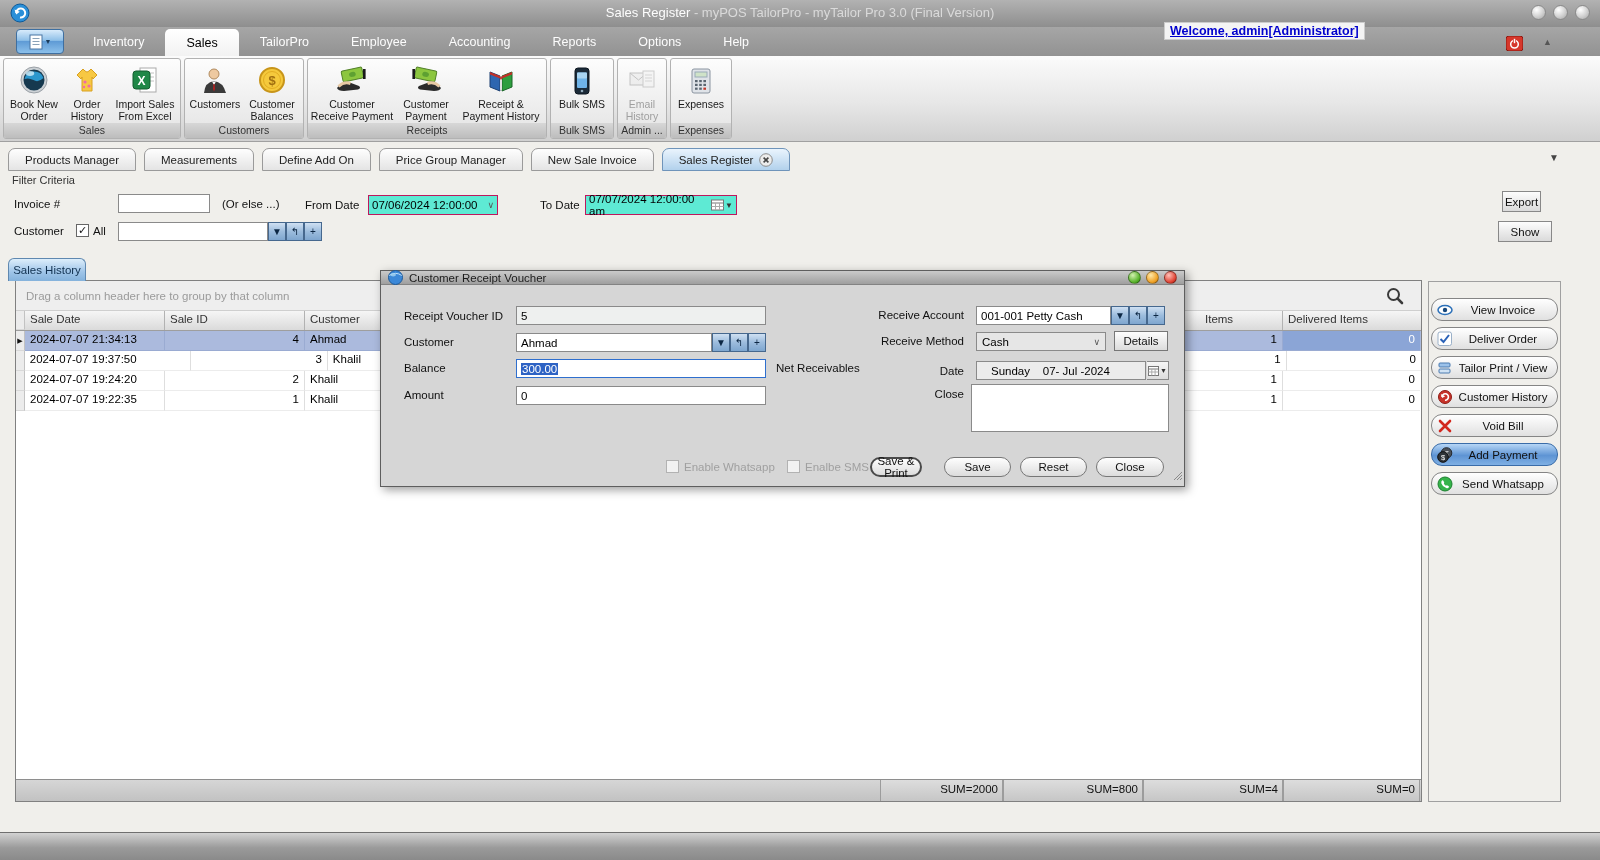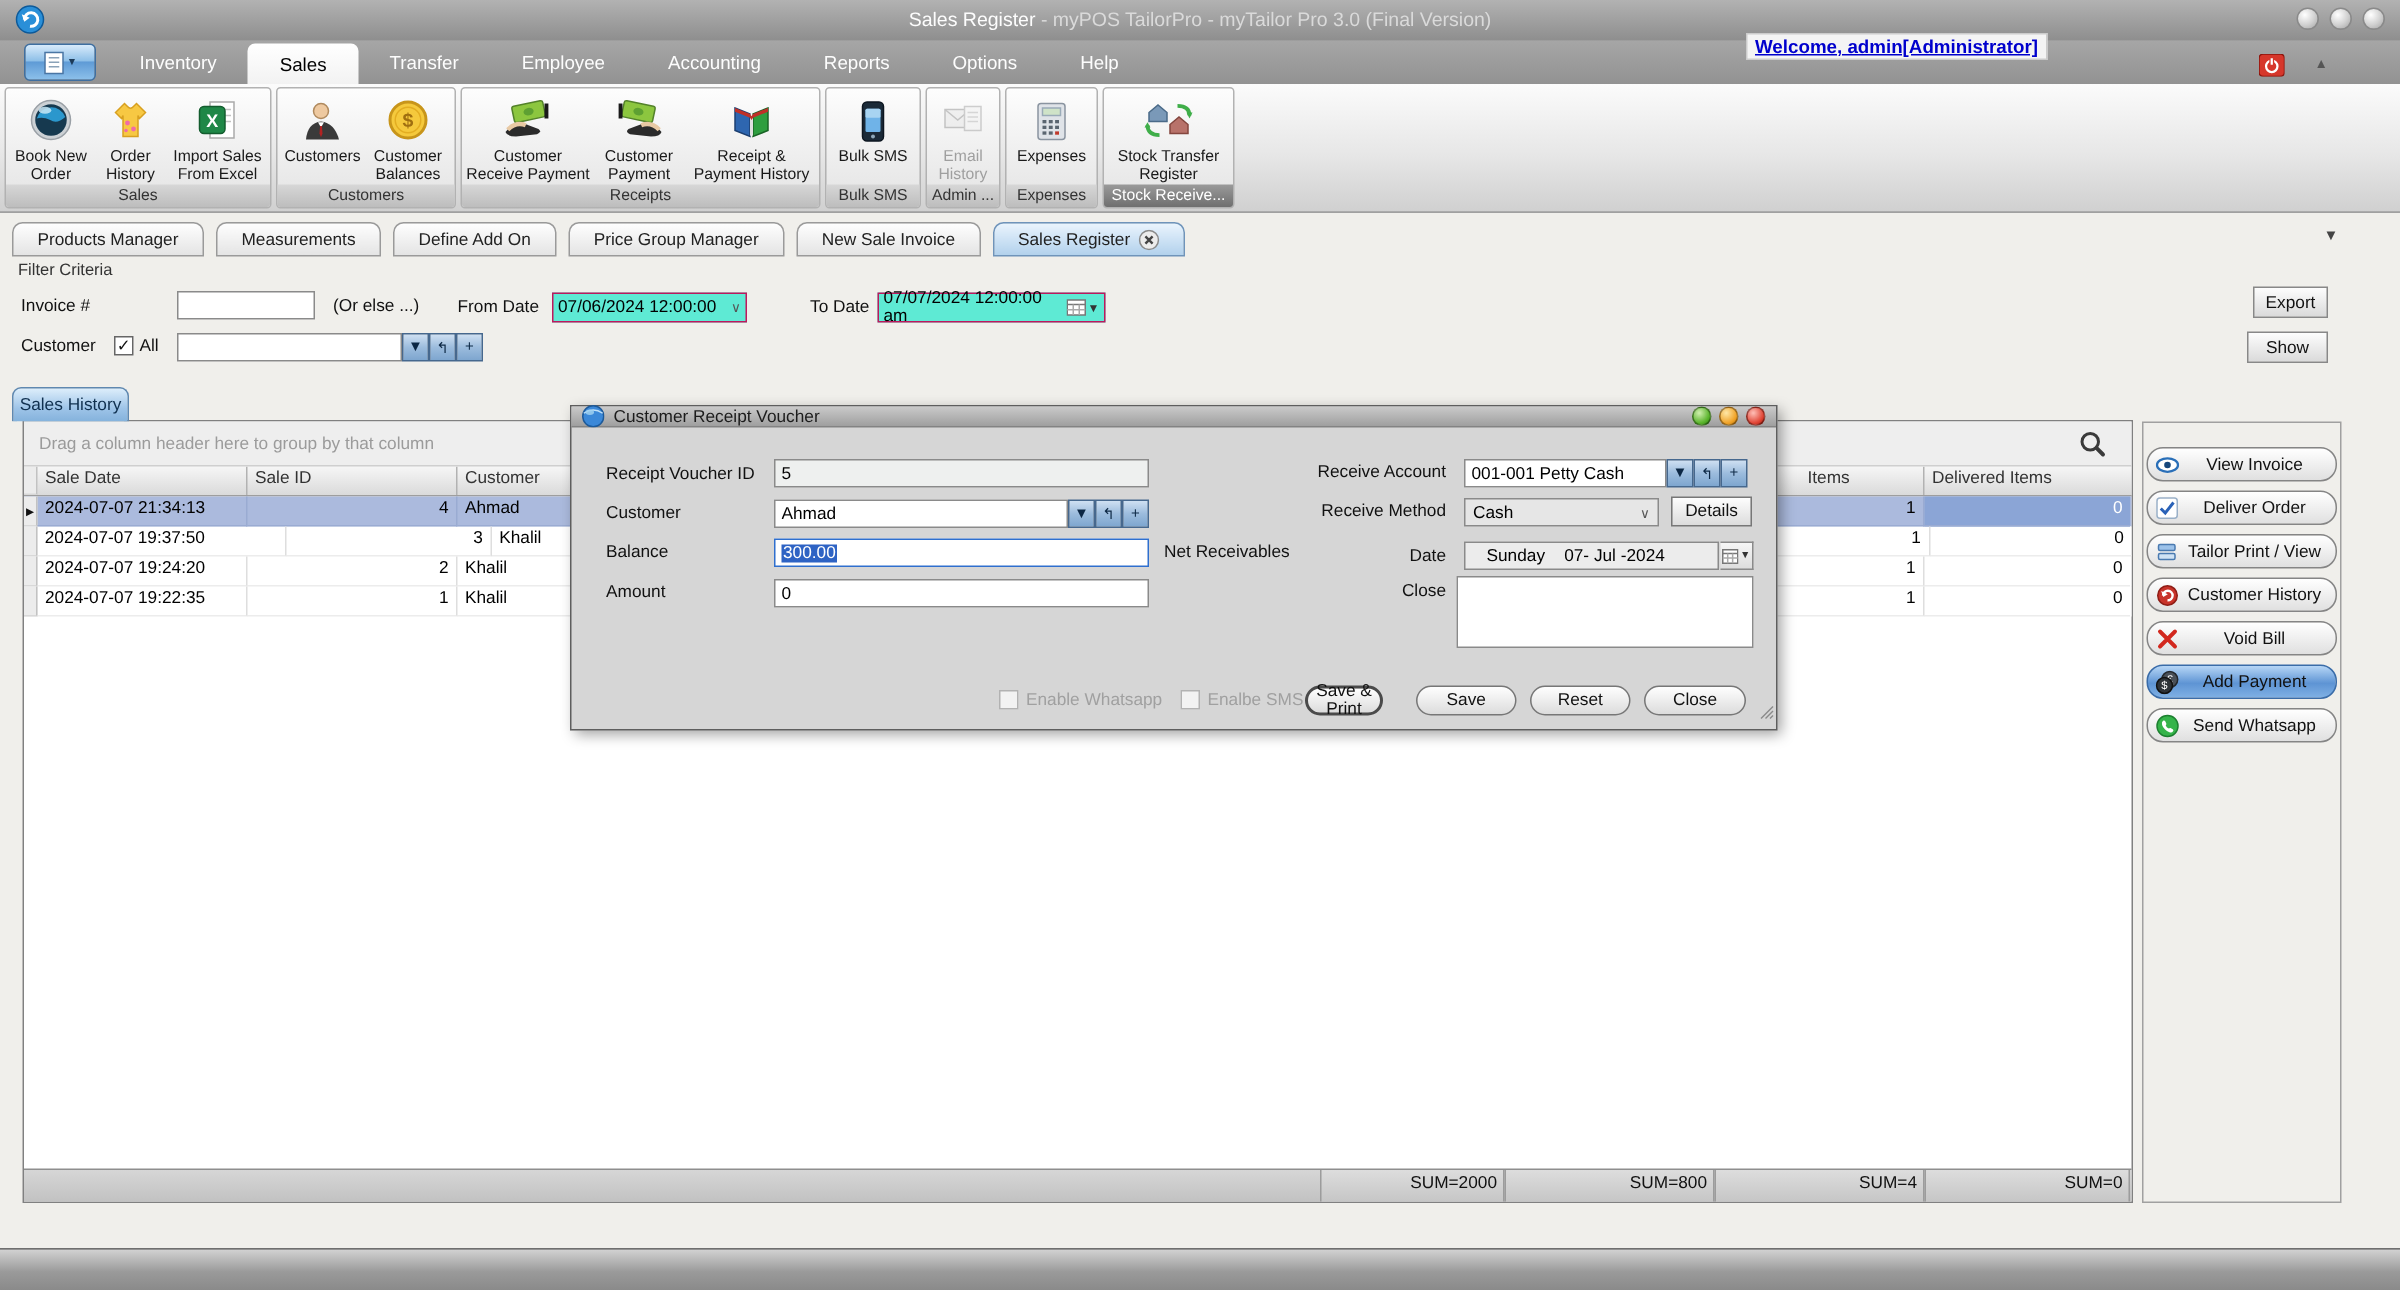--- a/index.html
+++ b/index.html
@@ -155,21 +155,21 @@
         <rect x="1" y="1" width="12" height="14" fill="#fff" stroke="#4a76a4"></rect>
         <line x1="3.5" y1="4.5" x2="10.5" y2="4.5" stroke="#8aa2b8"></line>
         <line x1="3.5" y1="7.5" x2="10.5" y2="7.5" stroke="#8aa2b8"></line>
         <line x1="3.5" y1="10.5" x2="10.5" y2="10.5" stroke="#8aa2b8"></line>
       </svg>
     <span style="font-size:7px;color:#1c3a58;">▼</span>
   </span>
   <div class="menutabs">
     <span class="mtab">Inventory</span>
     <span class="mtab active">Sales</span>
-    <span class="mtab">Transfer</span>
+    <span class="mtab">TailorPro</span>
     <span class="mtab">Employee</span>
     <span class="mtab">Accounting</span>
     <span class="mtab">Reports</span>
     <span class="mtab">Options</span>
     <span class="mtab">Help</span>
   </div>
 </div>
 <a class="abs welcome">Welcome, admin[Administrator]</a>
 <span class="abs powerbtn">
   <svg width="17" height="15">
@@ -339,36 +339,20 @@
               <rect x="13.2" y="21.6" width="2.6" height="2.2"></rect>
             </g>
             <rect x="17.4" y="21.6" width="2.6" height="2.2" fill="#c0392b"></rect>
           </svg>
       </span>
       <span>Expenses</span>
     </div>
     <span class="tblabel">Expenses</span>
   </div>
 
-  <div class="tbgroup dark">
-    <div class="tbbtn" style="width:82px">
-      <span class="ticon">
-        <svg width="34" height="30">
-            <path d="M4 10 L10 5 L16 10 L16 16 L4 16 Z" fill="#7a99b8" stroke="#4a6a88"></path>
-            <path d="M18 18 L24 13 L30 18 L30 24 L18 24 Z" fill="#b8726a" stroke="#84463e"></path>
-            <path d="M23 5.5 Q31 5.5 31 12" fill="none" stroke="#3fae49" stroke-width="2.5"></path>
-            <path d="M29 10 L31 14 L33 10 Z" fill="#3fae49"></path>
-            <path d="M11 25 Q3 25 3 18.5" fill="none" stroke="#3fae49" stroke-width="2.5"></path>
-            <path d="M1 20 L3 16.5 L5 20 Z" fill="#3fae49"></path>
-          </svg>
-      </span>
-      <span>Stock Transfer Register</span>
-    </div>
-    <span class="tblabel">Stock Receive...</span>
-  </div>
 </div>
 
 <div class="abs content"></div>
 <div class="abs bottombar"></div>
 
 <div class="abs docstrip">
   <span class="dtab">
       <span>Products Manager</span>
     </span>
   <span class="dtab">
@@ -411,21 +395,21 @@
     <svg width="13" height="12">
         <rect x="0.5" y="1" width="12" height="10" fill="#fff" stroke="#777"></rect>
         <line x1="0.5" y1="4" x2="12.5" y2="4" stroke="#777"></line>
         <line x1="4.5" y1="4" x2="4.5" y2="11" stroke="#aaa"></line>
         <line x1="8.5" y1="4" x2="8.5" y2="11" stroke="#aaa"></line>
         <line x1="0.5" y1="7.5" x2="12.5" y2="7.5" stroke="#aaa"></line>
       </svg>
     <span style="font-size:8px;color:#333;">▼</span>
   </span>
 </div>
-<div class="stdbtn" style="left:1502px;top:191px;width:50px;height:21px;">Export</div>
+<div class="stdbtn" style="left:1502px;top:191px;width:39px;height:21px;">Export</div>
 <span class="lbl" style="left:14px;top:225px;">Customer</span>
 <span class="chk" style="left:76px;top:224px;">✓</span>
 <span class="lbl" style="left:93px;top:225px;">All</span>
 <input class="tinput" style="left: 118px; top: 222px; width: 150px;" value="">
 <span class="cbtn" style="left:268px;top:222px;">▼</span>
 <span class="cbtn" style="left:286px;top:222px;">↰</span>
 <span class="cbtn" style="left:304px;top:222px;">+</span>
 <div class="stdbtn" style="left:1498px;top:221px;width:54px;height:21px;">Show</div>
 
 <div class="abs histtab">Sales History</div>

